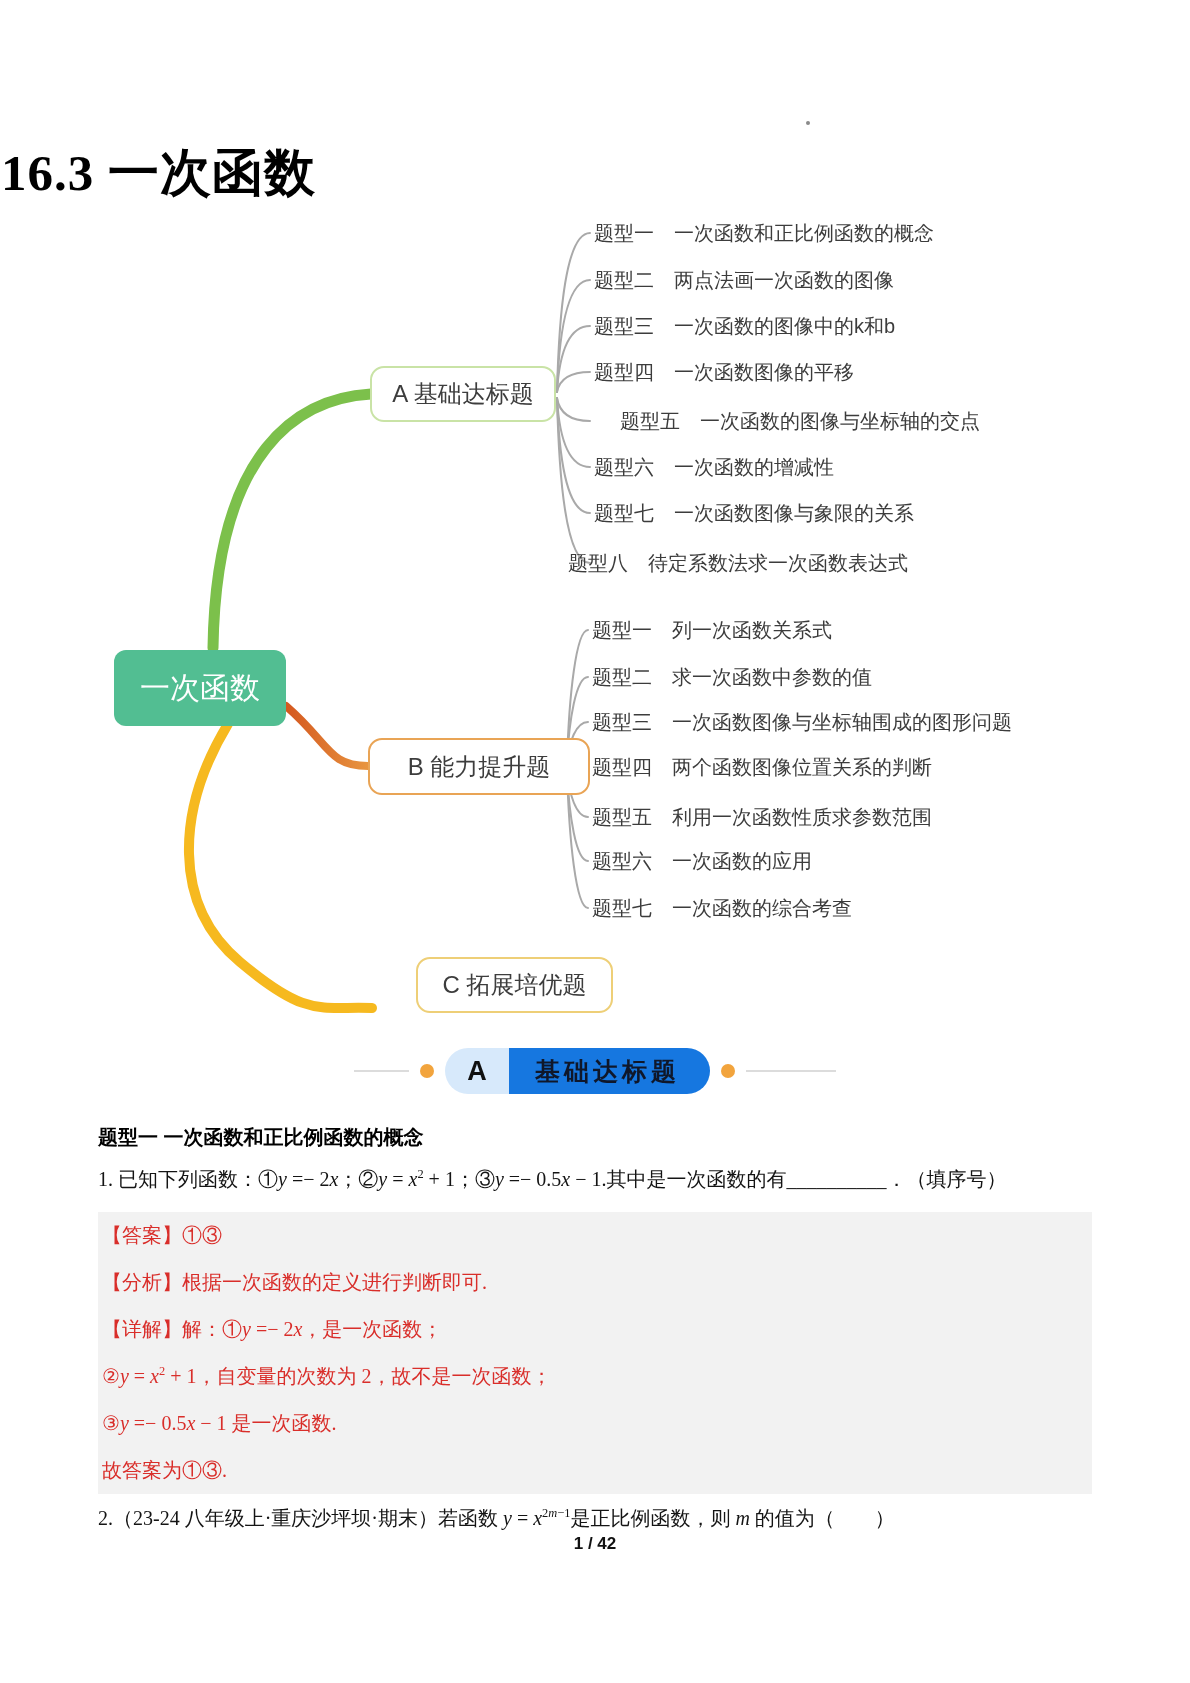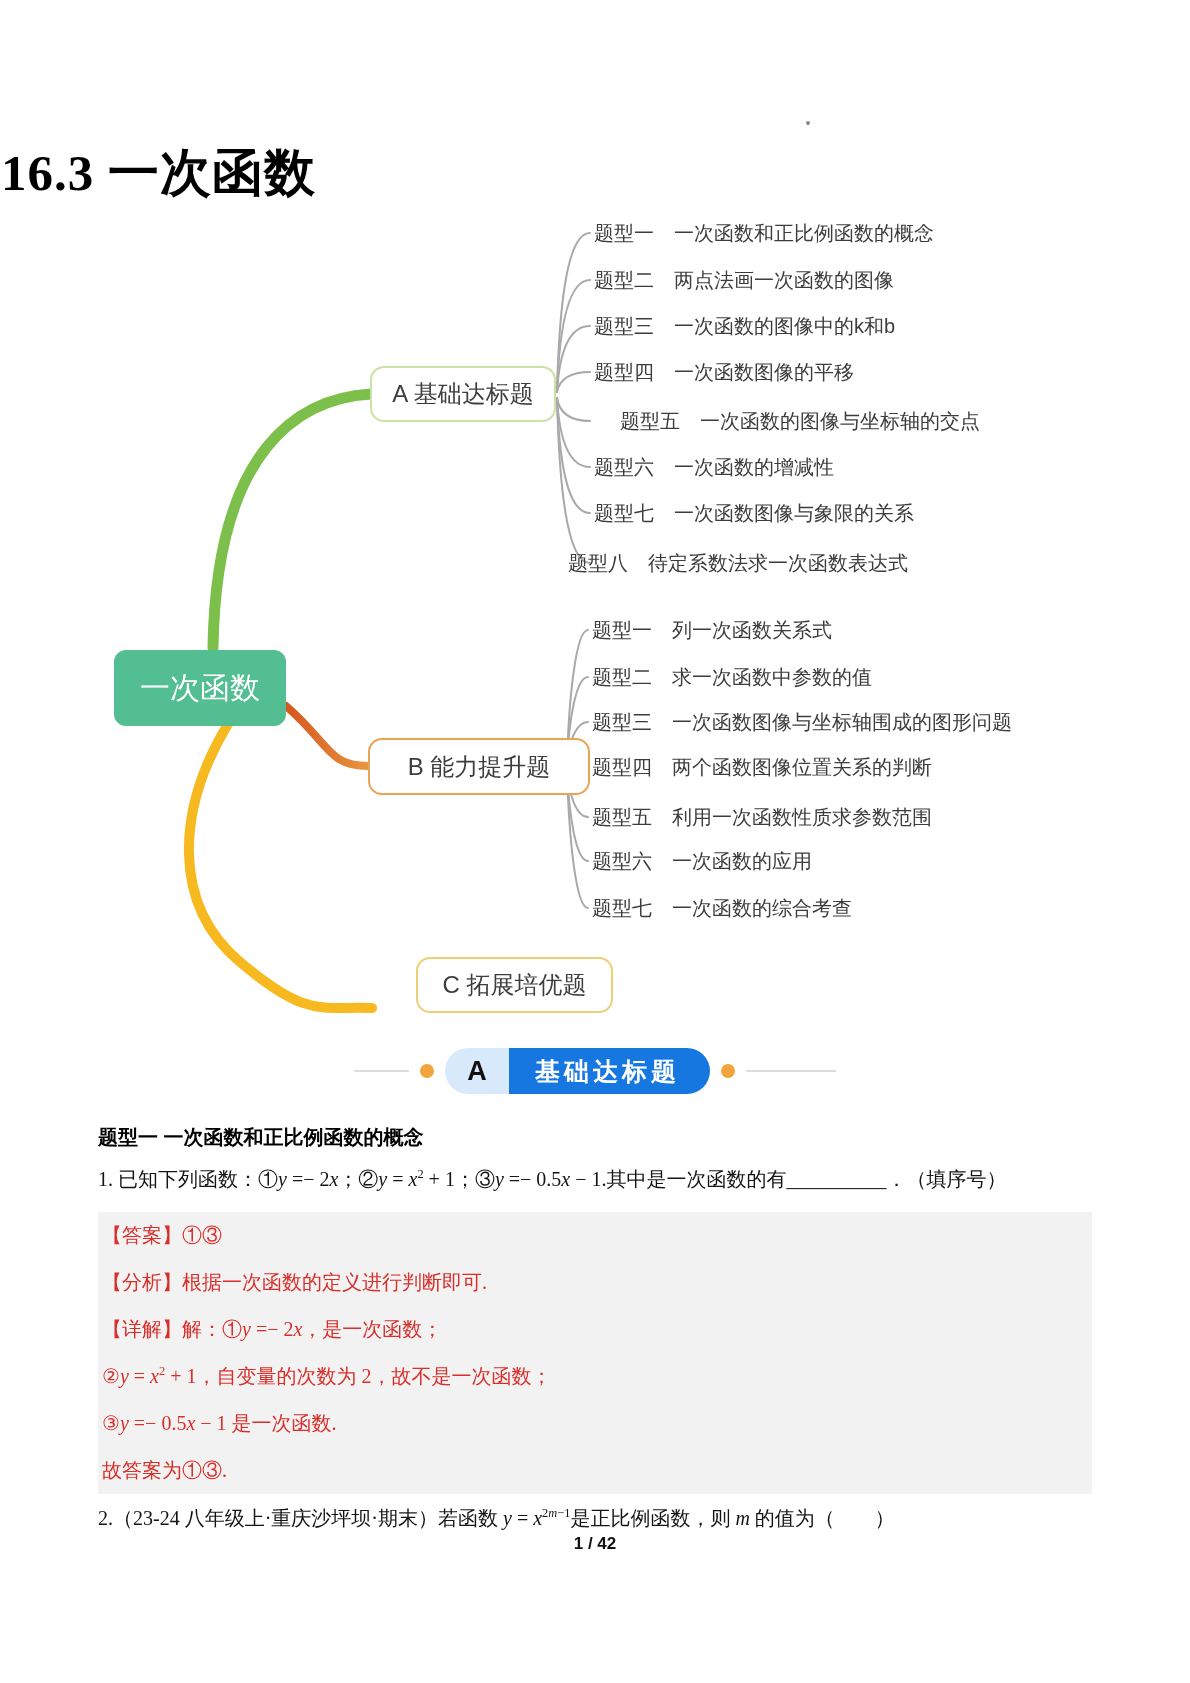--- a/index.html
+++ b/index.html
@@ -26,21 +26,21 @@
 
   .mm-item{position:absolute;z-index:1;font-size:20px;color:#3c3c3c;white-space:nowrap;line-height:26px;}
 
   .banner{position:absolute;top:1048px;left:0;width:100%;display:flex;align-items:center;justify-content:center;z-index:1;}
   .hline{height:2px;background:#dcdcdc;}
   .hline-l{width:55px;} .hline-r{width:90px;}
   .bdot{width:14px;height:14px;border-radius:50%;background:#F2A43D;margin:0 11px;}
   .pill{display:flex;height:46px;border-radius:23px;overflow:hidden;}
   .pill-badge{width:64px;background:#D7E9FB;color:#101010;font-weight:700;font-size:27px;
               display:flex;align-items:center;justify-content:center;}
-  .pill-label{background:#1677E0;color:#ffffff;font-weight:700;font-size:25px;letter-spacing:4px;
+  .pill-label{background:#1677E0;color:#0f172a;font-weight:700;font-size:25px;letter-spacing:4px;
               display:flex;align-items:center;padding:0 30px 0 26px;}
 
   .topic-heading{position:absolute;left:98px;top:1124px;font-size:20px;font-weight:700;color:#000;
                  font-family:"Liberation Sans",sans-serif;white-space:nowrap;}
   .q-line{position:absolute;left:98px;width:1000px;font-family:Liberation Serif, serif;
           font-size:20px;color:#141414;white-space:nowrap;}
   .q1{top:1166px;} .q2{top:1505px;}
 
   .solution{position:absolute;left:98px;top:1212px;width:994px;height:282px;background:#F2F2F2;
             box-sizing:border-box;padding:0 0 0 4px;z-index:1;}

